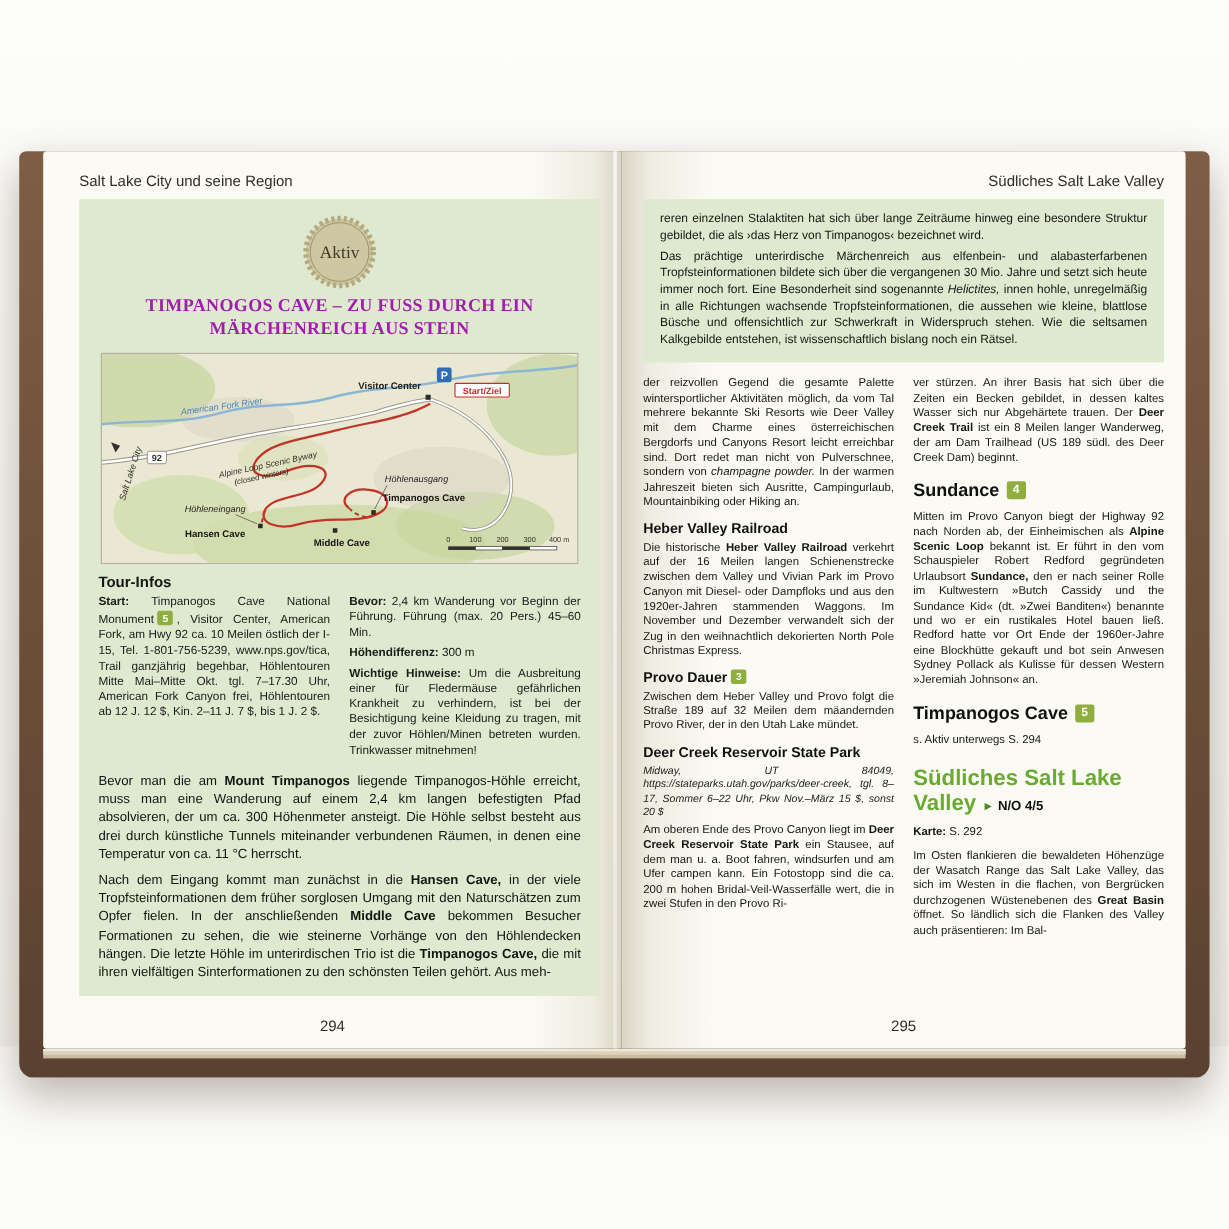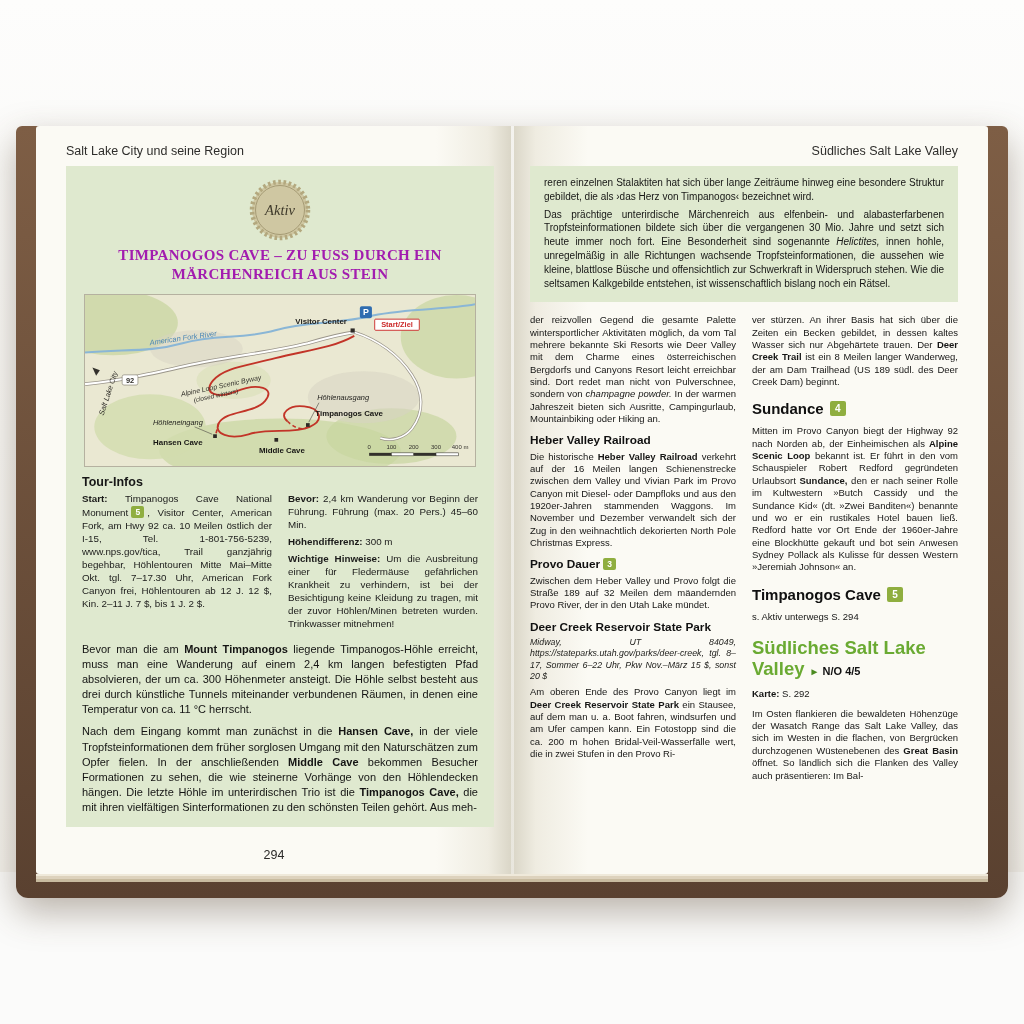--- a/index.html
+++ b/index.html
@@ -7,30 +7,30 @@
   .scene{width:1024px;height:872px;position:relative;background:linear-gradient(#fdfdfc,#f3f1ec);}
   .book{position:absolute;left:16px;top:126px;width:992px;background:linear-gradient(#7e5e45,#5a4130);
         border-radius:6px 6px 12px 12px;padding:0 20px 24px 20px;box-sizing:border-box;
         box-shadow:0 14px 36px rgba(80,60,40,.38);}
   .pages{display:flex;height:748px;position:relative;
          box-shadow:0 2px 0 #efe9da,0 5px 0 #ddd2bd,0 8px 0 #c8bb9f;}
   .page{flex:1;position:relative;box-sizing:border-box;overflow:hidden;}
   .page-left{background:linear-gradient(90deg,#fbfaf4 0%,#fbfaf4 84%,#efece1 95%,#d9d5c6 100%);
              border-radius:3px 0 0 3px;padding:18px 18px 0 30px;}
   .page-right{background:linear-gradient(270deg,#fbfaf4 0%,#fbfaf4 84%,#efece1 95%,#d9d5c6 100%);
-              border-radius:0 3px 3px 0;padding:18px 30px 0 18px;}
+              border-radius:0 3px 3px 0;padding:18px 18px 0 18px;}
   .pages::before{content:'';position:absolute;left:50%;top:0;bottom:0;width:3px;margin-left:-1px;
                  background:linear-gradient(rgba(255,255,255,.7),rgba(255,255,255,.4));z-index:5;}
   .running-header{font-size:12.5px;color:#2e2d2b;margin-bottom:8px;}
   .running-header.right{text-align:right;}
   .page-number{position:absolute;bottom:12px;left:0;right:0;text-align:center;font-size:12.5px;color:#2b2a28;}
 
   
   .activity-box{background:#dfe9cf;padding:12px 16px 12px;margin-top:6px;}
-  .stamp{width:64px;height:64px;margin:0 auto 4px;font-style:italic;}
+  .stamp{width:64px;height:64px;margin:0 auto 4px;}
   .article-title{font-family:"Liberation Serif",serif;font-weight:bold;font-size:15px;color:#a21caf;
                  text-align:center;margin:2px 14px 10px;line-height:1.25;letter-spacing:.3px;}
   .map{border:1px solid #b5b1a0;margin:0 2px 8px;background:#eae8d2;}
   .map svg{display:block;width:100%;height:auto;}
   .tour-infos h3{font-size:12.5px;font-weight:bold;color:#161616;margin:2px 0 4px;}
   .ti-cols{display:flex;gap:16px;}
   .ti-col{flex:1;min-width:0;}
   .ti{font-size:9.8px;line-height:1.32;text-align:justify;margin:0 0 4px;color:#1b1b1a;}
   .article-body p{font-size:11px;line-height:1.38;text-align:justify;margin:7px 0 0;color:#141413;}
 
@@ -211,17 +211,18 @@
             <h3 class="big"><span>Timpanogos Cave</span><span class="badge badge-lg">5</span></h3>
             <p class="body">s. Aktiv unterwegs S. 294</p>
 
             <h3 class="green-head"><span>Südliches Salt Lake Valley</span> <span class="marker"><span class="tri">►</span> <span>N/O 4/5</span></span></h3>
             <p class="body"><span class="b">Karte: </span><span>S. 292</span></p>
             <p class="body"><span>Im Osten flankieren die bewaldeten Höhenzüge der Wasatch Range das Salt Lake Valley, das sich im Westen in die flachen, von Bergrücken durchzogenen Wüstenebenen des </span><span class="b">Great Basin</span><span> öffnet. So ländlich sich die Flanken des Valley auch präsentieren: Im Bal-</span></p>
           </div>
 
         </div>
 
+        <div class="page-number">295</div>
       </section>
 
     </div>
   </div>
 </div>
 
 </body></html>

